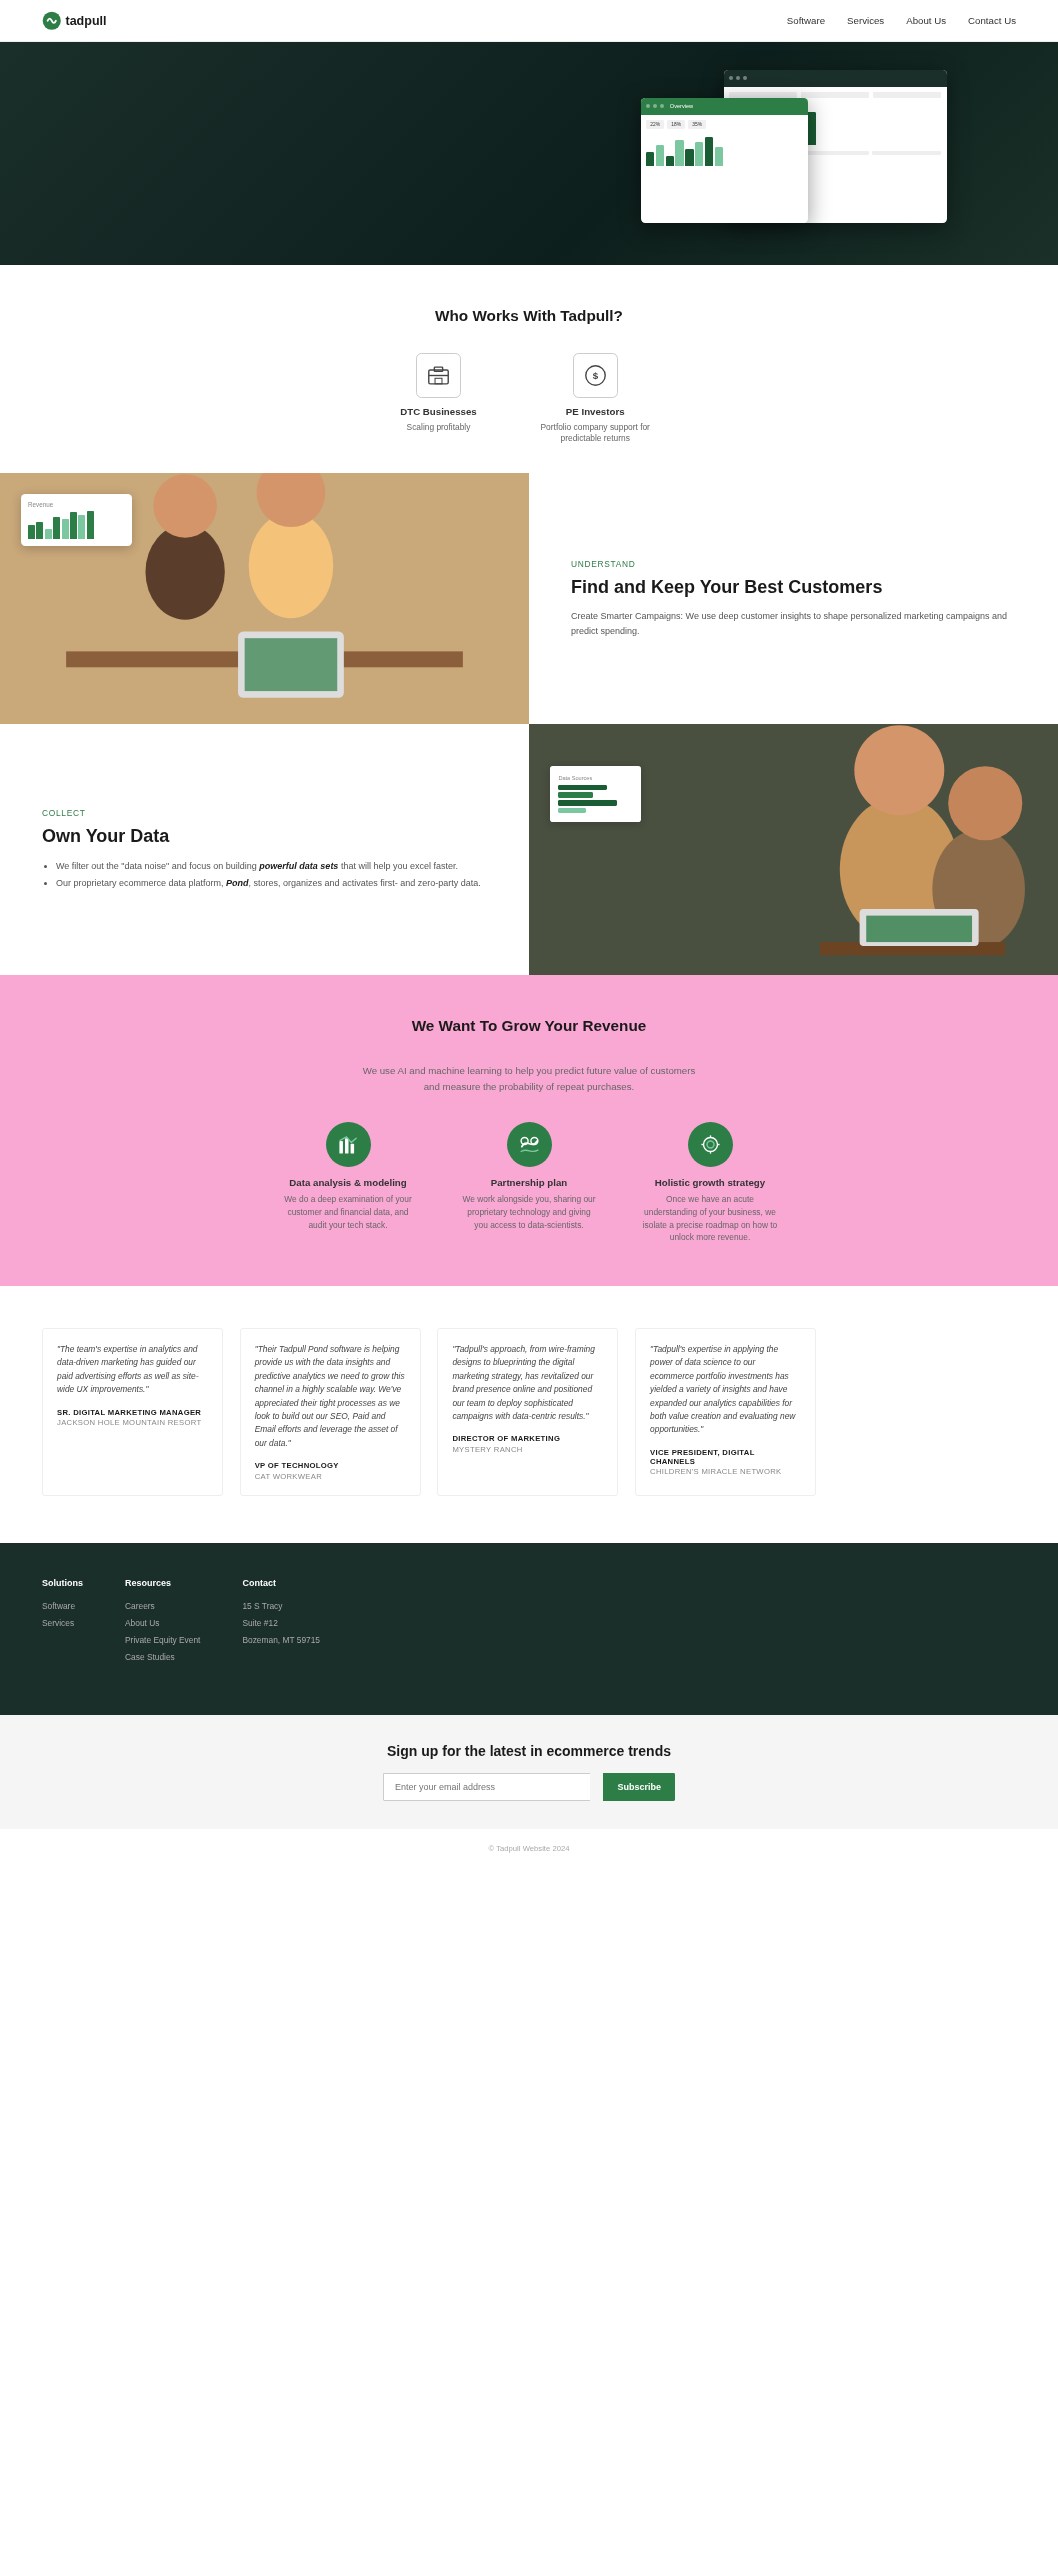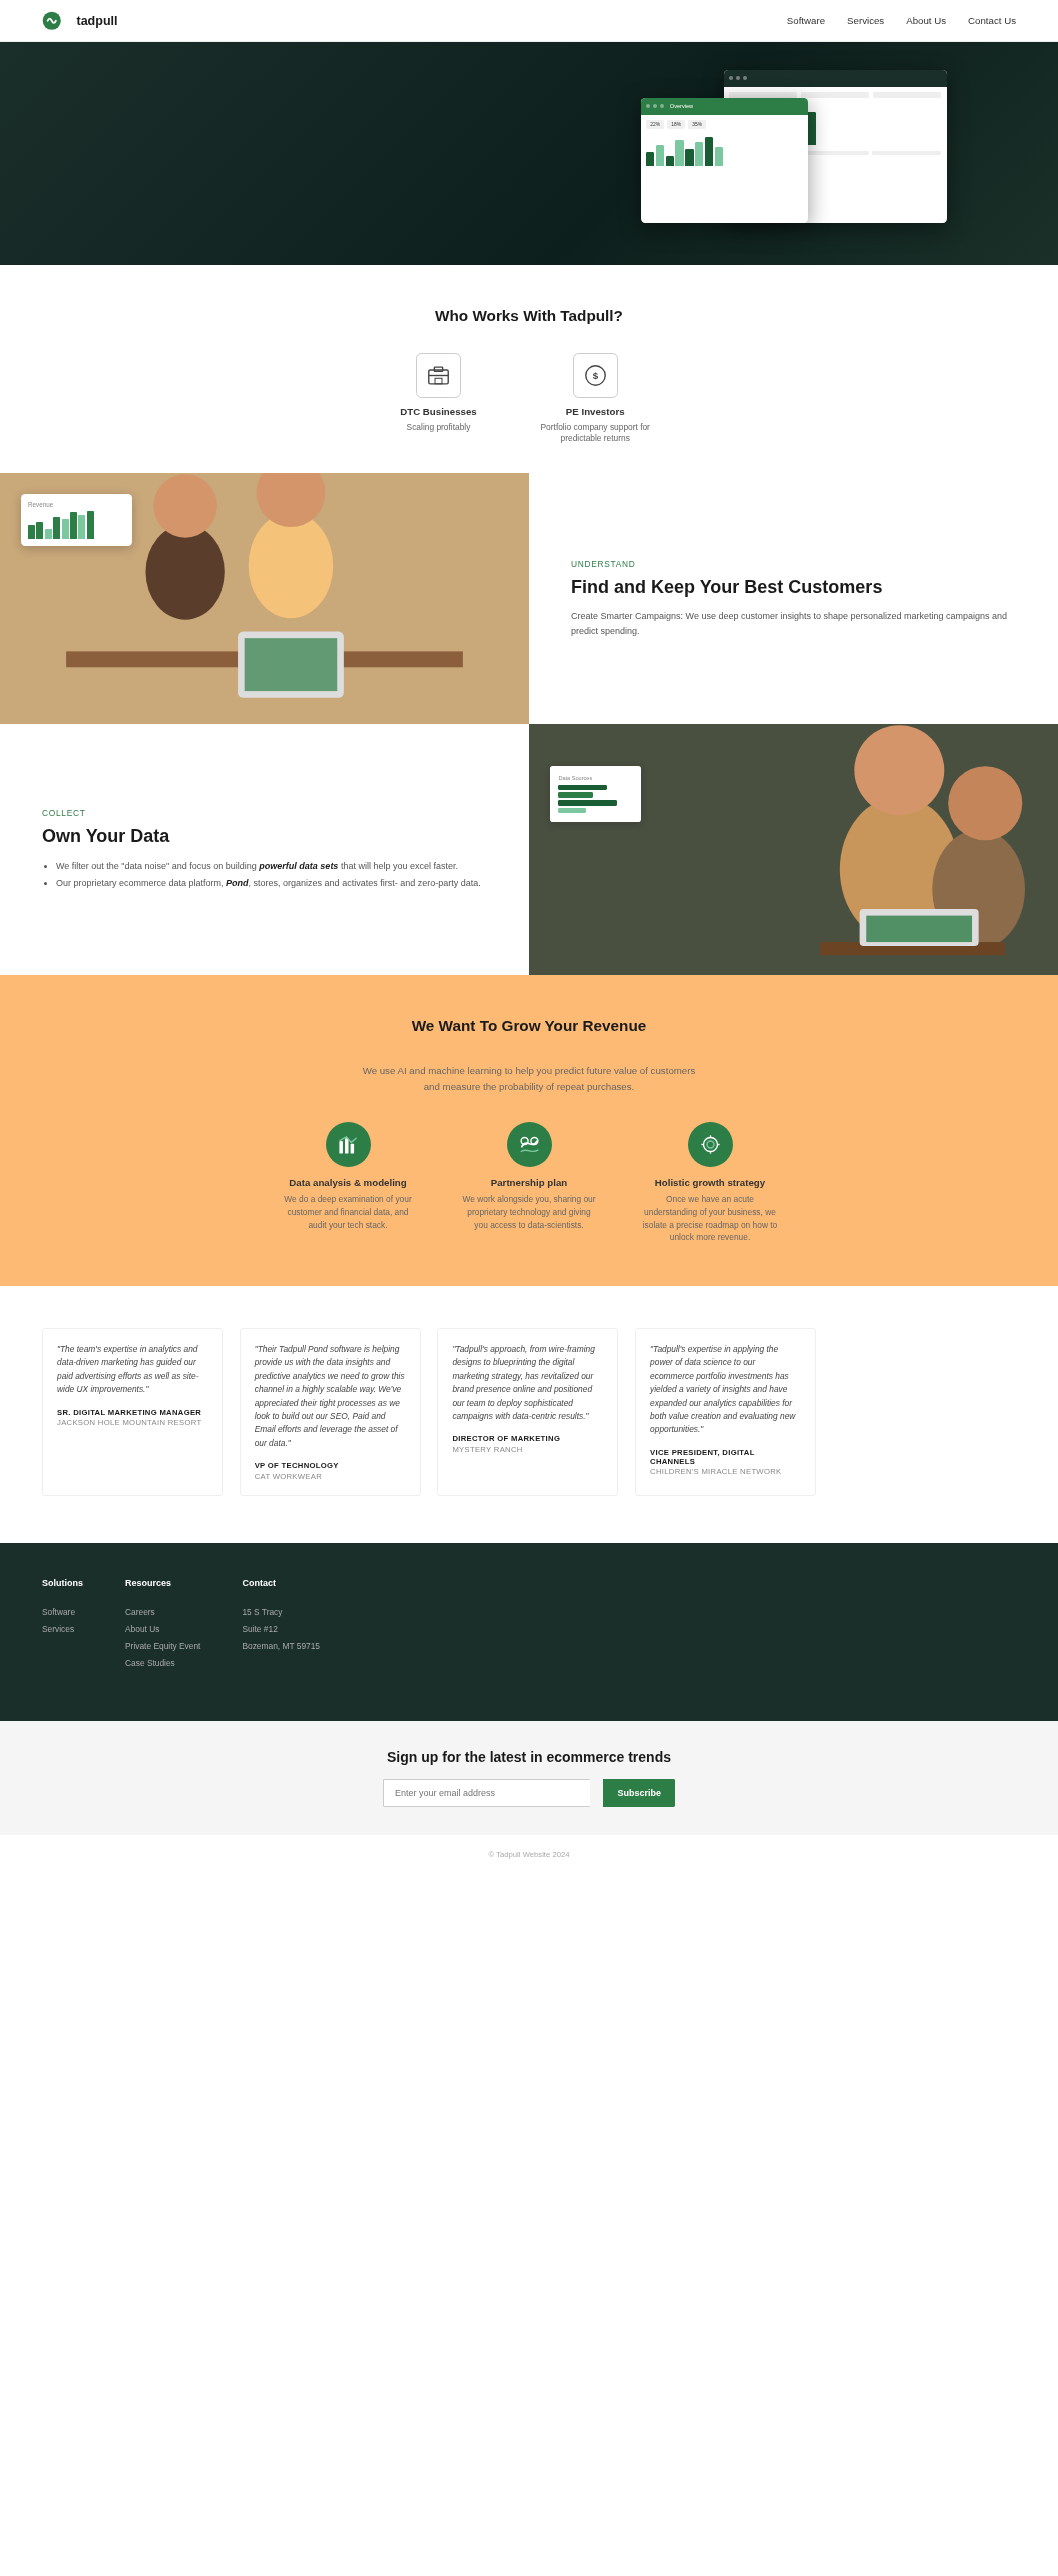--- a/index.html
+++ b/index.html
@@ -4,21 +4,21 @@
   <style>
     * { box-sizing: border-box; margin: 0; padding: 0; }
     body { font-family: -apple-system, BlinkMacSystemFont, 'Segoe UI', sans-serif; color: #333; background: #fff; }
 
     
     nav {
       display: flex; align-items: center; justify-content: space-between;
       padding: 0 42px; height: 42px; background: #fff;
       border-bottom: 0.7px solid #eee; position: sticky; top: 0; z-index: 100;
     }
-    .nav-logo { display: flex; align-items: center; gap: 15px; font-weight: 700; font-size: 12.5px; color: #1a1a1a; }
+    .nav-logo { display: flex; align-items: center; gap: 4px; font-weight: 700; font-size: 12.5px; color: #1a1a1a; }
     .nav-logo-icon { width: 19.5px; height: 19.5px; }
     .nav-links { display: flex; gap: 22px; }
     .nav-links a { text-decoration: none; color: #333; font-size: 9.7px; }
 
     
     .hero {
       background: linear-gradient(135deg, #1a2e2a 0%, #0d1f1c 60%, #1a3028 100%);
       min-height: 223px; display: flex; align-items: center; padding: 42px;
       position: relative; overflow: hidden;
     }
@@ -75,41 +75,41 @@
     .feature-image { width: 50%; min-height: 251px; position: relative; overflow: hidden; background: #e8e4de; }
     .feature-content { width: 50%; padding: 42px; }
     .feature-label { font-size: 8.4px; color: #2d7d46; text-transform: uppercase; letter-spacing: 0.7px; margin-bottom: 7px; }
     .feature-title { font-size: 18px; font-weight: 700; color: #1a1a1a; margin-bottom: 9.7px; line-height: 1.3; }
     .feature-desc { font-size: 9px; color: #555; line-height: 1.6; }
     .feature-list { margin-top: 8.4px; padding-left: 14px; }
     .feature-list li { font-size: 9px; color: #555; line-height: 1.8; }
     .feature-list li strong { color: #1a1a1a; font-style: italic; }
 
     
-    .grow-revenue { padding: 42px; text-align: center; background: #fdba74; }
+    .grow-revenue { padding: 42px; text-align: center; background: #f9a8d4; }
     .grow-subtitle { font-size: 9.7px; color: #666; margin-top: 4px; max-width: 348px; margin-left: auto; margin-right: auto; line-height: 1.6; }
     .grow-cards { display: flex; justify-content: center; gap: 42px; margin-top: 28px; }
     .grow-card { max-width: 139px; text-align: center; }
     .grow-icon { width: 45px; height: 45px; background: #2d7d46; border-radius: 50%; display: flex; align-items: center; justify-content: center; margin: 0 auto 9.7px; font-size: 18px; color: #fff; }
     .grow-card-title { font-size: 9.7px; font-weight: 600; margin-bottom: 5.6px; }
     .grow-card-desc { font-size: 8.4px; color: #666; line-height: 1.5; }
 
     
     .testimonials { padding: 42px; background: #fff; overflow: hidden; }
     .testimonials-row { display: flex; gap: 16.7px; overflow-x: auto; padding-bottom: 5.6px; }
     .testimonials-row::-webkit-scrollbar { display: none; }
     .testimonial-card { min-width: 181px; max-width: 181px; background: #fff; border: 0.7px solid #eee; padding: 14px; border-radius: 2.8px; flex-shrink: 0; }
     .testimonial-text { font-size: 8.4px; color: #444; line-height: 1.6; margin-bottom: 11px; font-style: italic; }
     .testimonial-author { font-size: 7.7px; font-weight: 700; color: #1a1a1a; text-transform: uppercase; letter-spacing: 0.3px; }
     .testimonial-company { font-size: 7.7px; color: #888; text-transform: uppercase; letter-spacing: 0.3px; margin-top: 1.4px; }
 
     
     footer { background: #1a2e2a; padding: 35px 42px 21px; color: #ccc; }
     .footer-top { display: flex; gap: 42px; margin-bottom: 28px; }
-    .footer-col h4 { font-size: 9px; font-weight: 700; color: #fff; margin-bottom: 16px; }
+    .footer-col h4 { font-size: 9px; font-weight: 700; color: #fff; margin-bottom: 10px; }
     .footer-col a, .footer-col p { display: block; font-size: 8.4px; color: #aaa; text-decoration: none; line-height: 2; }
 
     
     .email-signup { background: #f5f5f5; padding: 28px; text-align: center; }
     .signup-title { font-size: 14px; font-weight: 600; color: #1a1a1a; margin-bottom: 14px; }
     .signup-form { display: flex; justify-content: center; gap: 13px; max-width: 292px; margin: 0 auto; }
     .signup-input {
       flex: 1; padding: 8.4px 11px; border: 0.7px solid #ccc; border-right: none;
       font-size: 9px; outline: none; border-radius: 1.4px 0 0 1.4px;
     }

